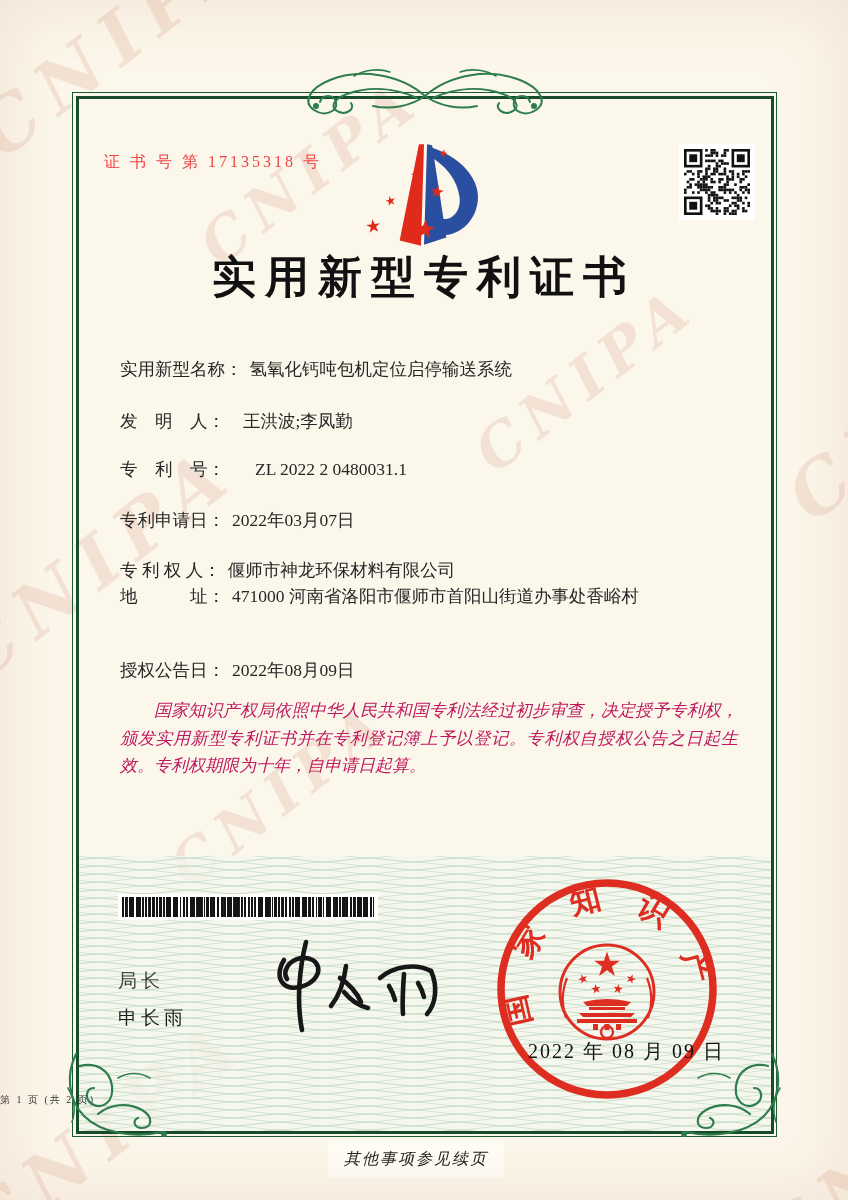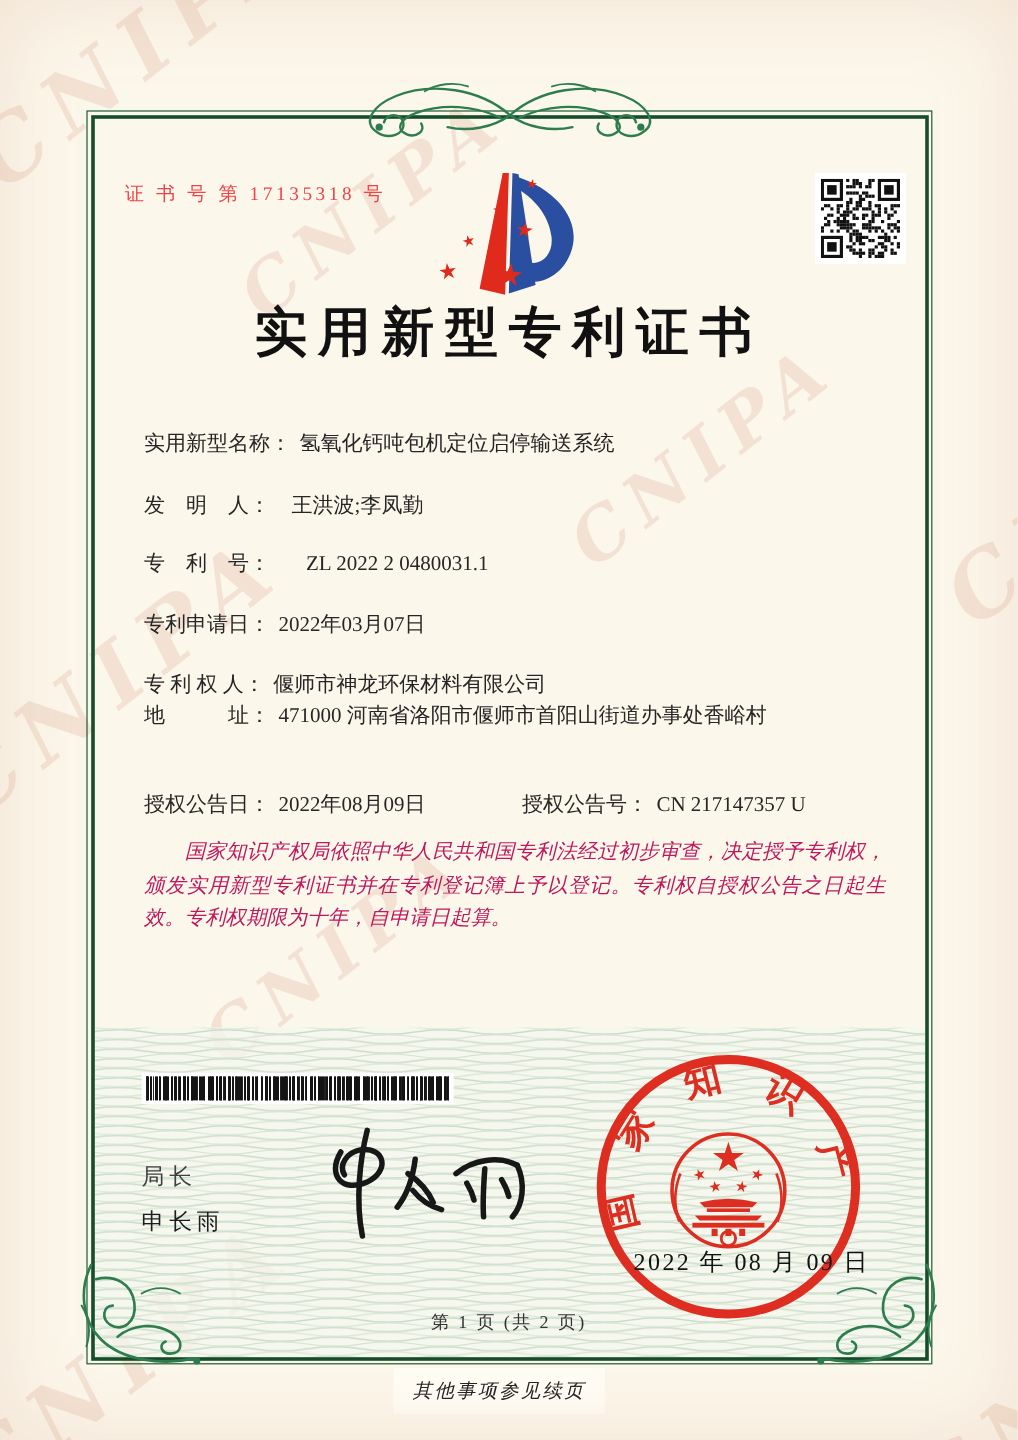--- a/index.html
+++ b/index.html
@@ -48,21 +48,21 @@
   
   .sig-title{position:absolute;left:118px;top:968px;z-index:2;font-size:19px;letter-spacing:4px;color:#404040;}
   .sig-name{position:absolute;left:118px;top:1005px;z-index:2;font-size:19px;letter-spacing:4px;color:#1d1d1d;}
   .sig-svg{position:absolute;left:228px;top:926px;z-index:3;}
   
   .seal{position:absolute;left:492px;top:874px;z-index:3;opacity:.95;}
   .seal-date{position:absolute;left:528px;top:1038px;z-index:4;
     font-size:20px;letter-spacing:2px;color:#121212;white-space:nowrap;}
   
   .page-num{position:absolute;left:0;width:848px;top:1093px;z-index:2;
-    text-align:center;font-size:15px;letter-spacing:2px;color:#333;}
+    text-align:left;font-size:10px;letter-spacing:2px;color:#333;}
   .cont-note{position:absolute;left:328px;top:1140px;width:176px;height:38px;z-index:2;
     background:#fffdf5;display:flex;align-items:center;justify-content:center;
     font-size:16px;letter-spacing:2px;font-style:italic;color:#222;}
   
   .logo{position:absolute;left:352px;top:136px;z-index:2;}
   .qr{position:absolute;left:679px;top:144px;z-index:2;background:#fff;padding:5px;}
   
   .orn{position:absolute;z-index:3;pointer-events:none;}
   
   .vignette{position:absolute;inset:0;z-index:9;pointer-events:none;
@@ -378,23 +378,20 @@
   <span>专利申请日：</span><span class="val">2022年03月07日</span>
 </div>
 <div class="row" style="top:558px;">
   <span>专 利 权 人：</span><span class="val">偃师市神龙环保材料有限公司</span>
 </div>
 <div class="row" style="top:584px;">
   <span>地　　　址：</span><span class="val">471000 河南省洛阳市偃师市首阳山街道办事处香峪村</span>
 </div>
 <div class="row row2col" style="top:658px;width:620px;">
   <span>授权公告日：</span><span class="val">2022年08月09日</span>
-  <span class="pair2">
-    <span>授权公告号：</span><span class="val">CN 217147357 U</span>
-  </span>
 </div>
 
 <div class="body-text">
   <p>国家知识产权局依照中华人民共和国专利法经过初步审查，决定授予专利权，颁发实用新型专利证书并在专利登记簿上予以登记。专利权自授权公告之日起生效。专利权期限为十年，自申请日起算。</p>
 </div>
 
 <div class="barcode">
     <div class="barcode-bars"></div>
   </div>
 

